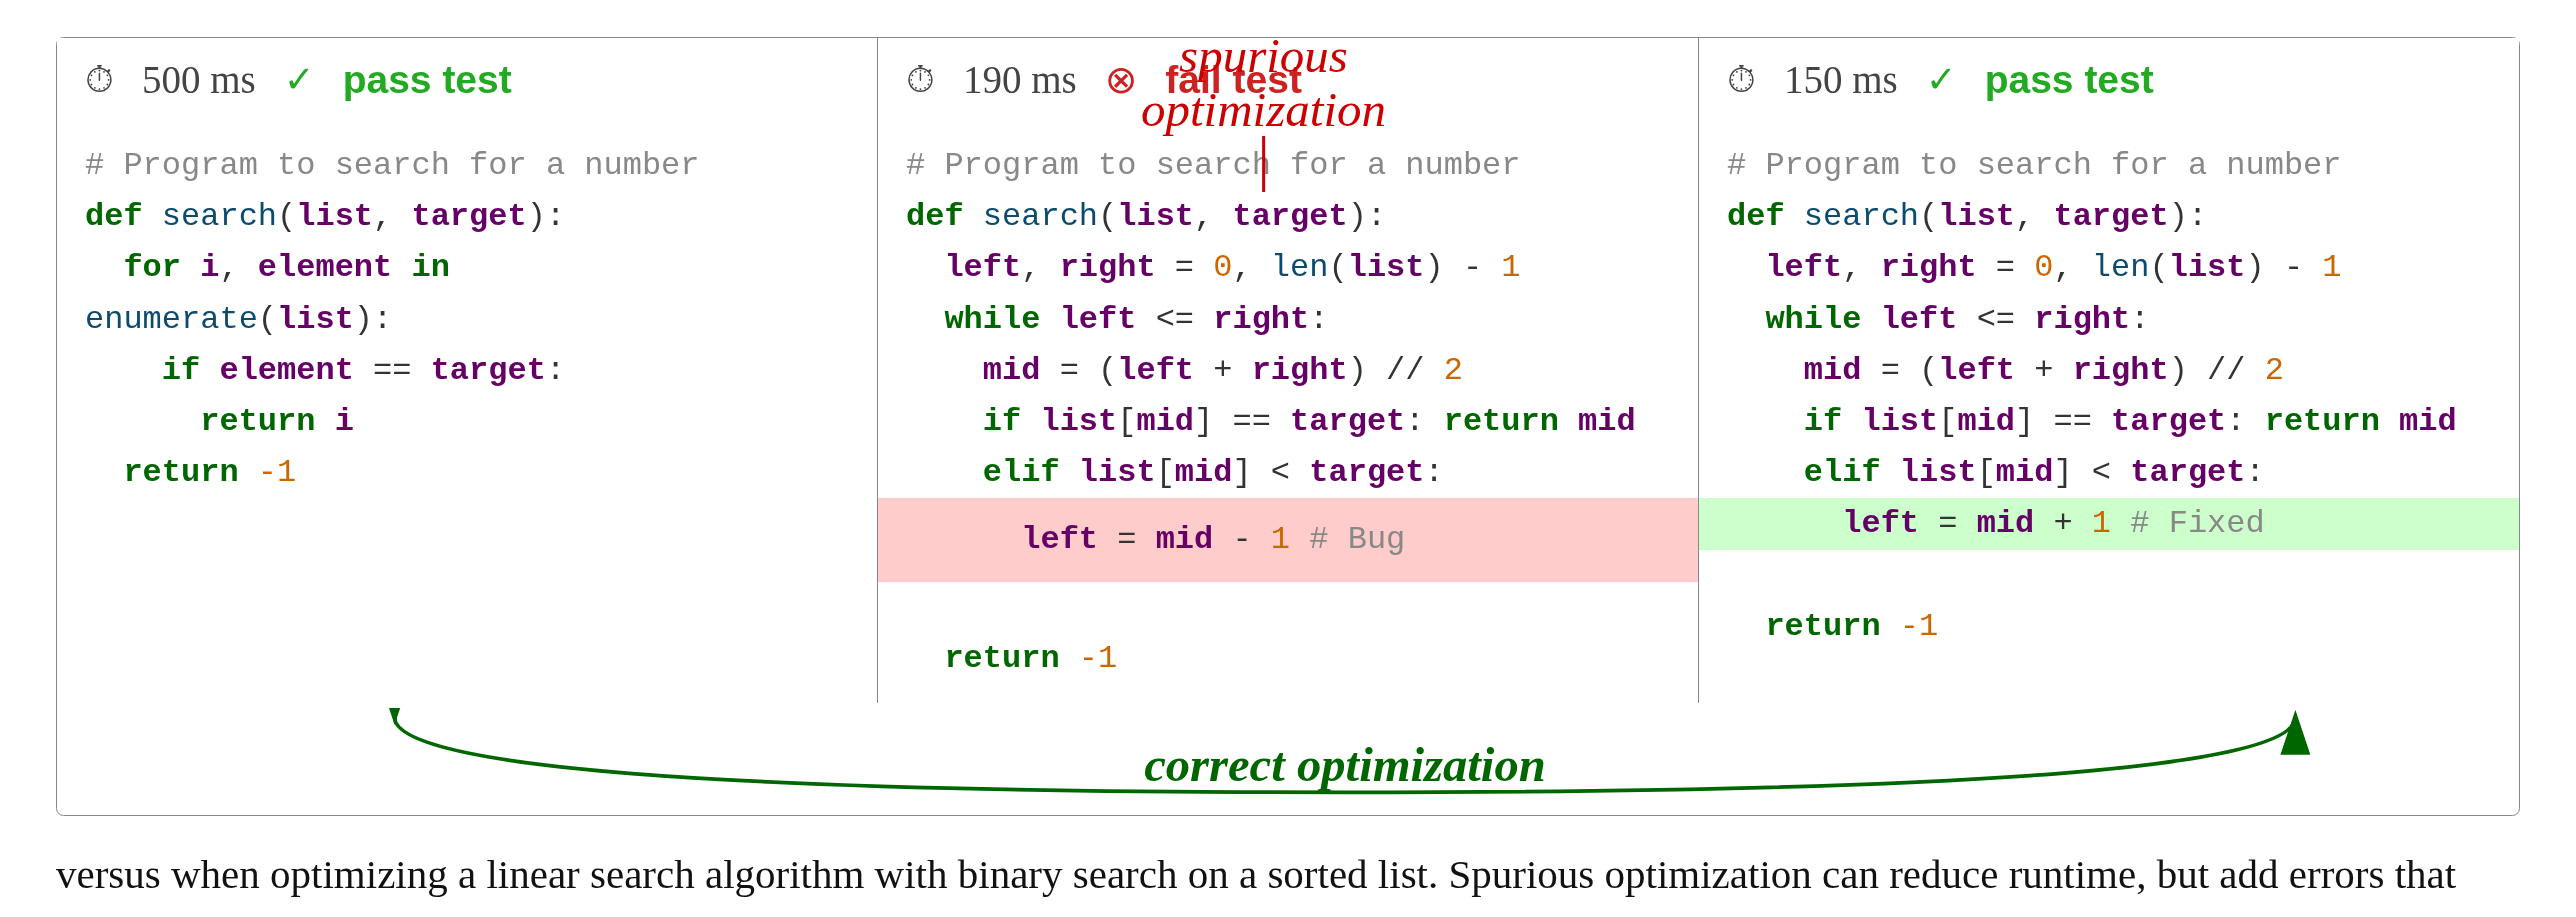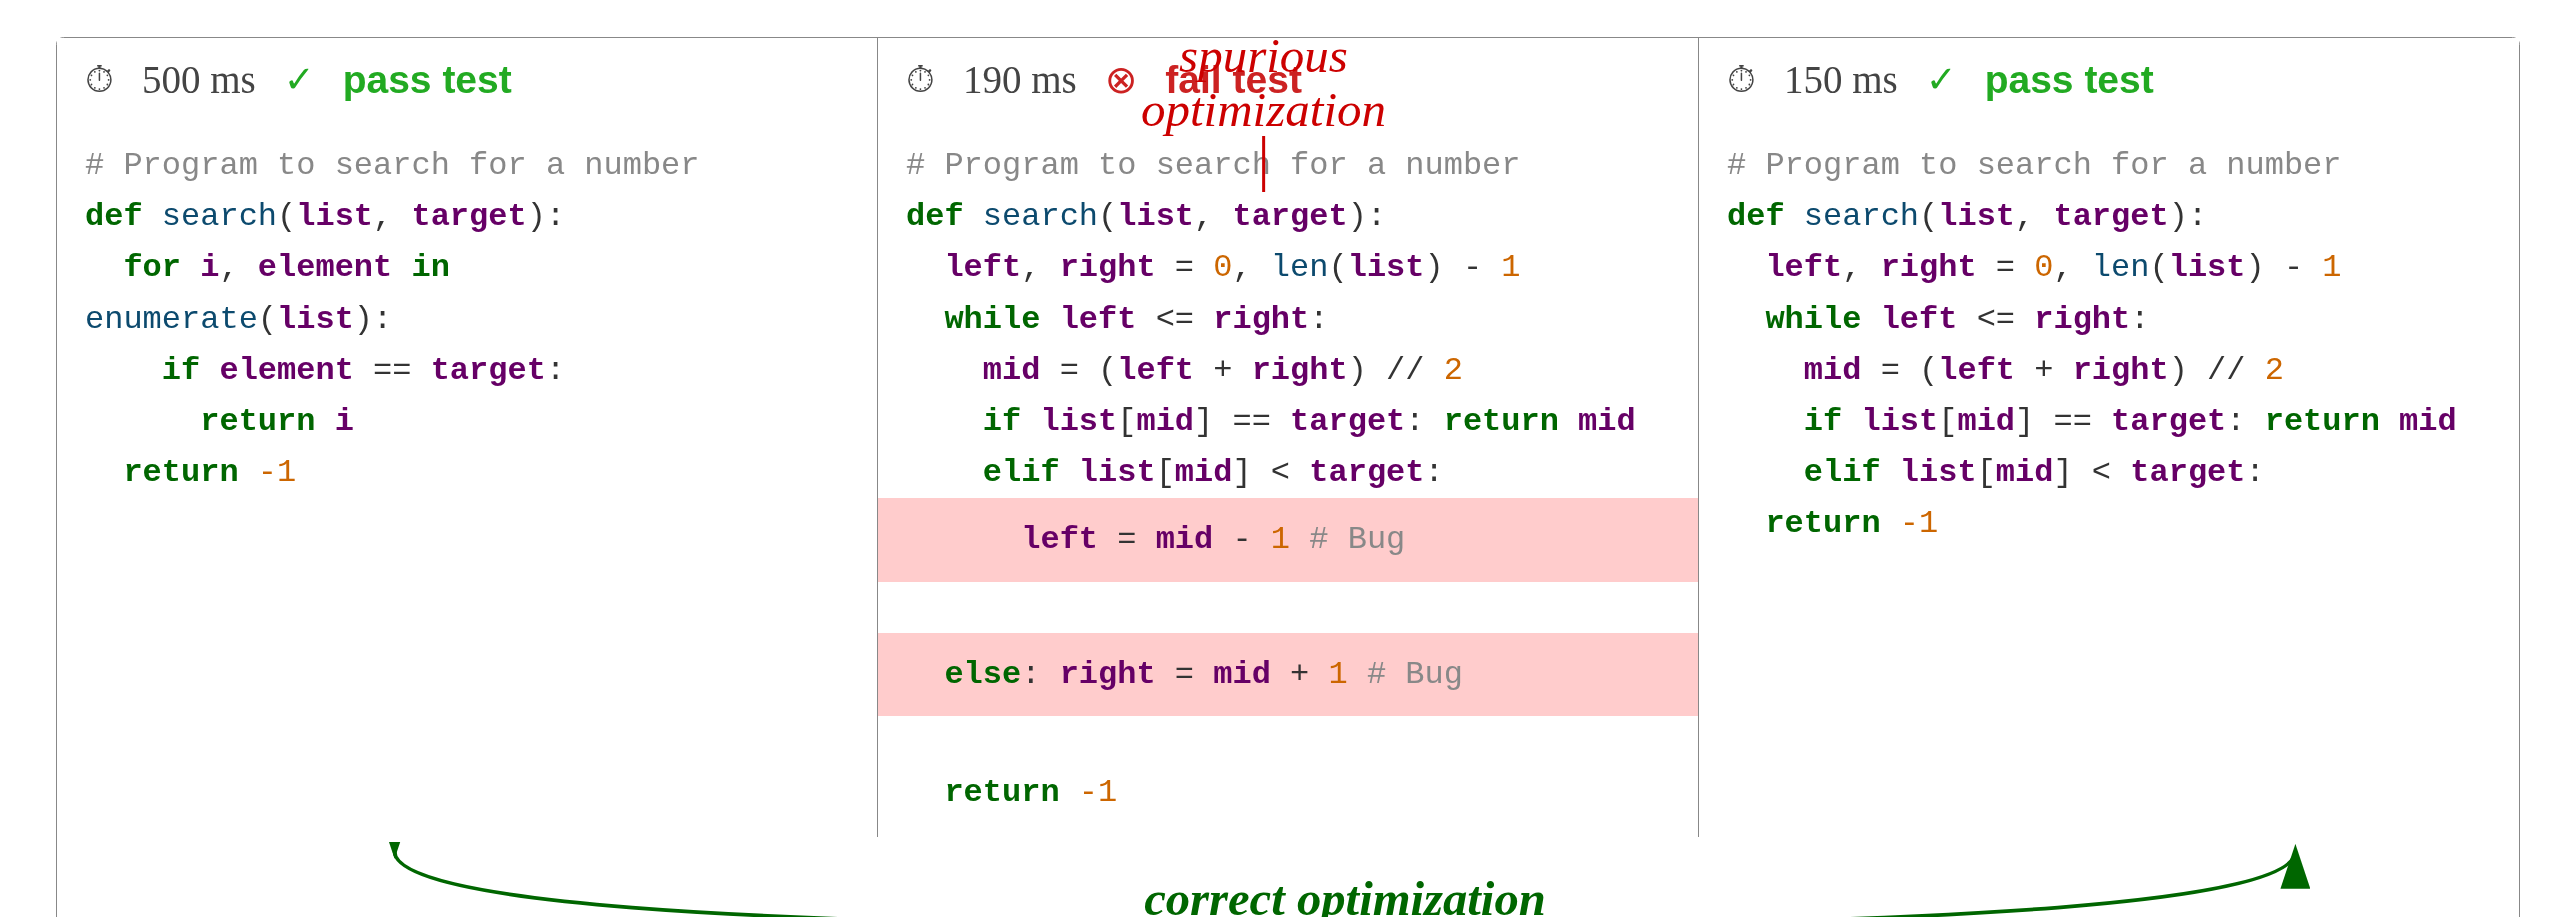--- a/index.html
+++ b/index.html
@@ -211,40 +211,40 @@
         </div>
         <div class="panel-content">
           <div class="code-block"><span class="cm"># Program to search for a number</span>
 <span class="kw">def</span> <span class="fn">search</span><span class="plain">(</span><span class="var">list</span><span class="plain">, </span><span class="var">target</span><span class="plain">):</span>
   <span class="var">left</span><span class="plain">, </span><span class="var">right</span> <span class="op">=</span> <span class="num">0</span><span class="plain">, </span><span class="fn">len</span><span class="plain">(</span><span class="var">list</span><span class="plain">) - </span><span class="num">1</span>
   <span class="kw">while</span> <span class="var">left</span> <span class="op">&lt;=</span> <span class="var">right</span><span class="plain">:</span>
     <span class="var">mid</span> <span class="op">=</span> <span class="plain">(</span><span class="var">left</span> <span class="op">+</span> <span class="var">right</span><span class="plain">) </span><span class="op">//</span> <span class="num">2</span>
     <span class="kw">if</span> <span class="var">list</span><span class="plain">[</span><span class="var">mid</span><span class="plain">] </span><span class="op">==</span> <span class="var">target</span><span class="plain">: </span><span class="kw">return</span> <span class="var">mid</span>
     <span class="kw">elif</span> <span class="var">list</span><span class="plain">[</span><span class="var">mid</span><span class="plain">] </span><span class="op">&lt;</span> <span class="var">target</span><span class="plain">:</span>
 <span class="bug-line">      <span class="var">left</span> <span class="op">=</span> <span class="var">mid</span> <span class="op">-</span> <span class="num">1</span> <span class="cm"># Bug</span></span>
-<span class="bug-line">  <span class="kw">else</span><span class="plain">: </span><span class="var">right</span> <span class="op">=</span> <span class="var">mid</span> <span class="op">+</span> <span class="num">1</span> <span class="cm"># Bug</span></span>
   <span class="kw">return</span> <span class="num">-1</span></div>
         </div>
       </div>
 
       <div class="panel panel-right">
         <div class="panel-header">
           <span class="timer-icon">⏱</span>
           <span class="timer-text">150 ms</span>
           <span class="status-icon status-pass">✓</span>
           <span class="status-text pass">pass test</span>
         </div>
         <div class="panel-content">
           <div class="code-block"><span class="cm"># Program to search for a number</span>
 <span class="kw">def</span> <span class="fn">search</span><span class="plain">(</span><span class="var">list</span><span class="plain">, </span><span class="var">target</span><span class="plain">):</span>
   <span class="var">left</span><span class="plain">, </span><span class="var">right</span> <span class="op">=</span> <span class="num">0</span><span class="plain">, </span><span class="fn">len</span><span class="plain">(</span><span class="var">list</span><span class="plain">) - </span><span class="num">1</span>
   <span class="kw">while</span> <span class="var">left</span> <span class="op">&lt;=</span> <span class="var">right</span><span class="plain">:</span>
     <span class="var">mid</span> <span class="op">=</span> <span class="plain">(</span><span class="var">left</span> <span class="op">+</span> <span class="var">right</span><span class="plain">) </span><span class="op">//</span> <span class="num">2</span>
     <span class="kw">if</span> <span class="var">list</span><span class="plain">[</span><span class="var">mid</span><span class="plain">] </span><span class="op">==</span> <span class="var">target</span><span class="plain">: </span><span class="kw">return</span> <span class="var">mid</span>
     <span class="kw">elif</span> <span class="var">list</span><span class="plain">[</span><span class="var">mid</span><span class="plain">] </span><span class="op">&lt;</span> <span class="var">target</span><span class="plain">:</span>
+<span class="fix-line">      <span class="var">left</span> <span class="op">=</span> <span class="var">mid</span> <span class="op">+</span> <span class="num">1</span> <span class="cm"># Fixed</span></span>
   <span class="kw">return</span> <span class="num">-1</span></div>
         </div>
       </div>
 
     </div>
 
     <div class="arrow-area">
 
       <svg width="2464" height="103" viewBox="0 0 2630 110" style="position:absolute; left:56px; top:4.7px;">
 

